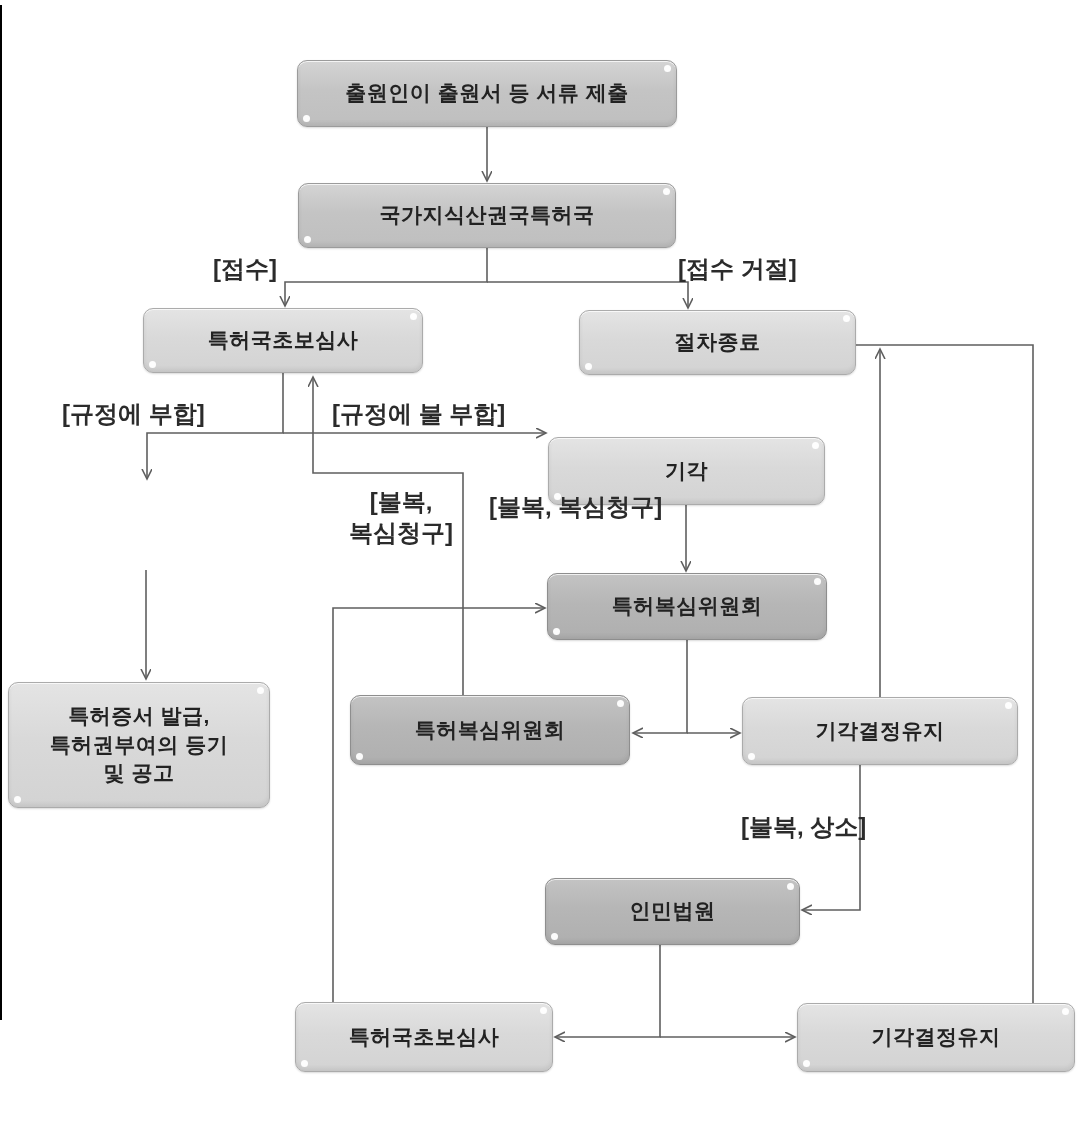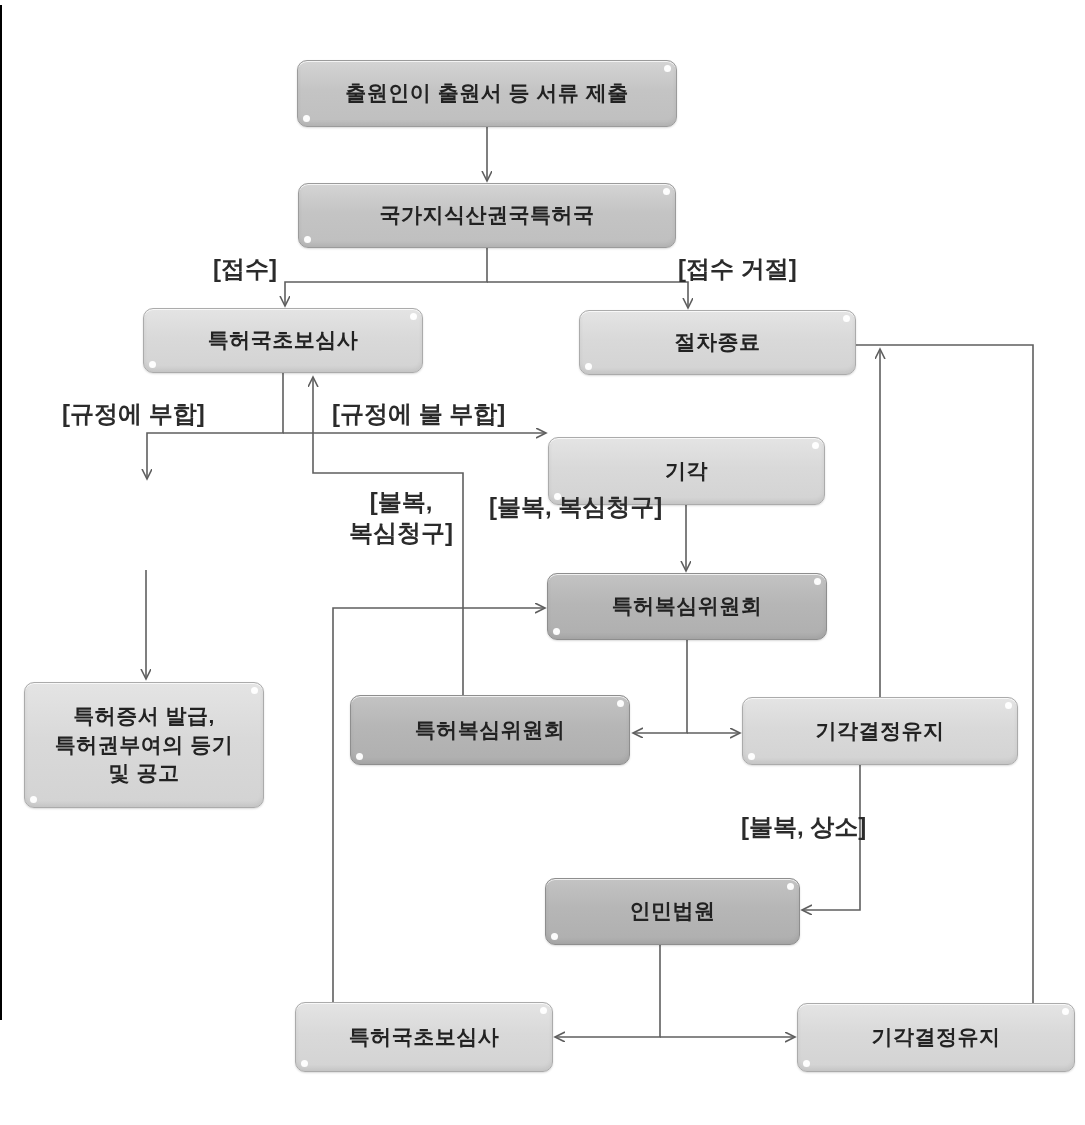--- a/index.html
+++ b/index.html
@@ -62,21 +62,21 @@
 
   <div class="node medium" style="left:298px;top:183px;width:378px;height:65px;">국가지식산권국특허국</div>
 
   <div class="node light" style="left:143px;top:308px;width:280px;height:65px;">특허국초보심사</div>
 
   <div class="node light" style="left:545px;top:310px;width:277px;height:65px;margin-left:34px;">절차종료</div>
 
   <div class="node light" style="left:548px;top:405px;width:277px;height:68px;margin-top:32px;">기각</div>
 
 
-  <div class="node light" style="left:24px;top:682px;width:240px;height:126px;">특허증서 발급,
+  <div class="node light" style="left:8px;top:682px;width:262px;height:126px;">특허증서 발급,
 특허권부여의 등기
 및 공고</div>
 
   <div class="node dark" style="left:547px;top:573px;width:280px;height:67px;">특허복심위원회</div>
 
   <div class="node dark" style="left:350px;top:695px;width:280px;height:70px;">특허복심위원회</div>
 
   <div class="node light" style="left:742px;top:697px;width:276px;height:68px;">기각결정유지</div>
 
   <div class="node dark" style="left:545px;top:878px;width:255px;height:67px;border-radius:10px;">인민법원</div>

